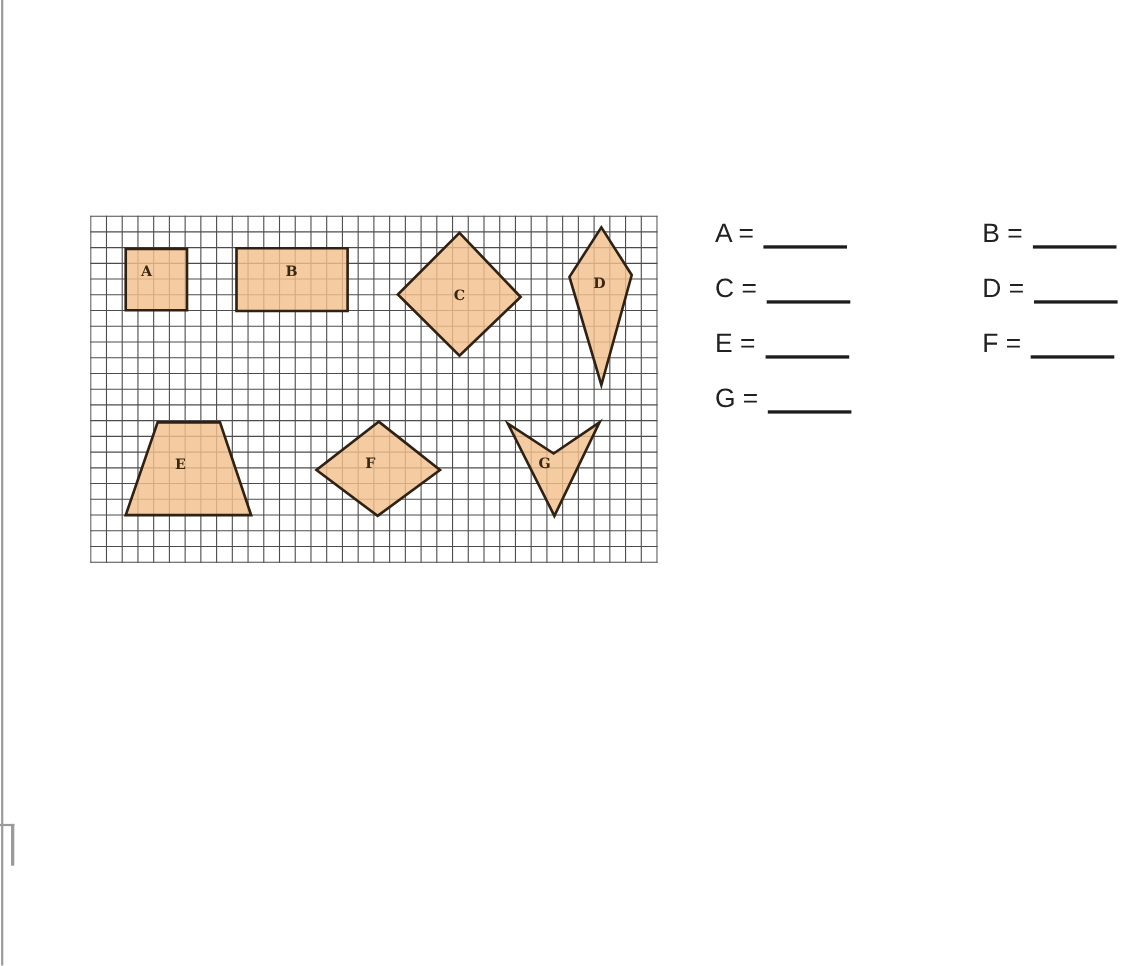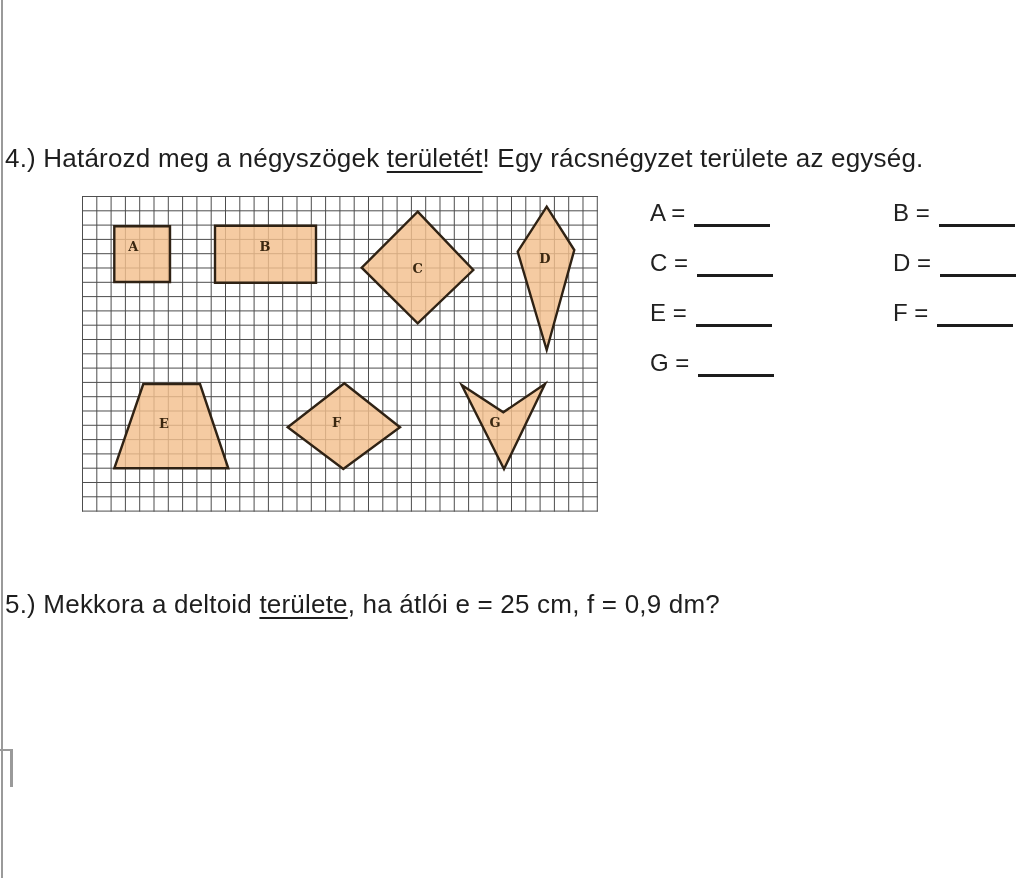--- a/index.html
+++ b/index.html
@@ -70,21 +70,20 @@
     background: #9a9a9a;
   }
 </style>
 </head>
 <body>
 
 <div class="page">
 
   <div class="left-edge-line"></div>
 
-  <p class="question q4"><span>4.) Határozd meg a négyszögek </span><span class="u">területét</span><span>! Egy rácsnégyzet területe az egység.</span></p>
 
   <div class="grid-figure">
     <svg id="grid-svg" xmlns="http://www.w3.org/2000/svg" width="515.8000000000001" height="315.6" viewBox="0 0 515.8000000000001 315.6">
         <line x1="0.5" y1="0" x2="0.5" y2="315.6" stroke="#4c4c4c" stroke-width="1"></line>
         <line x1="14.8" y1="0" x2="14.8" y2="315.6" stroke="#4c4c4c" stroke-width="1"></line>
         <line x1="29.1" y1="0" x2="29.1" y2="315.6" stroke="#4c4c4c" stroke-width="1"></line>
         <line x1="43.400000000000006" y1="0" x2="43.400000000000006" y2="315.6" stroke="#4c4c4c" stroke-width="1"></line>
         <line x1="57.7" y1="0" x2="57.7" y2="315.6" stroke="#4c4c4c" stroke-width="1"></line>
         <line x1="72" y1="0" x2="72" y2="315.6" stroke="#4c4c4c" stroke-width="1"></line>
         <line x1="86.30000000000001" y1="0" x2="86.30000000000001" y2="315.6" stroke="#4c4c4c" stroke-width="1"></line>
@@ -159,18 +158,17 @@
   </div>
 
   <div class="ans col1 row1"><span>A =</span><span class="blank"></span></div>
   <div class="ans col2 row1"><span>B =</span><span class="blank"></span></div>
   <div class="ans col1 row2"><span>C =</span><span class="blank"></span></div>
   <div class="ans col2 row2"><span>D =</span><span class="blank"></span></div>
   <div class="ans col1 row3"><span>E =</span><span class="blank"></span></div>
   <div class="ans col2 row3"><span>F =</span><span class="blank"></span></div>
   <div class="ans col1 row4"><span>G =</span><span class="blank"></span></div>
 
-  <p class="question q5"><span>5.) Mekkora a deltoid </span><span class="u">területe</span><span>, ha átlói e = 25 cm, f = 0,9 dm?</span></p>
 
   <div class="corner-mark-h"></div>
   <div class="corner-mark-v"></div>
 
 </div>
 
 </body></html>

